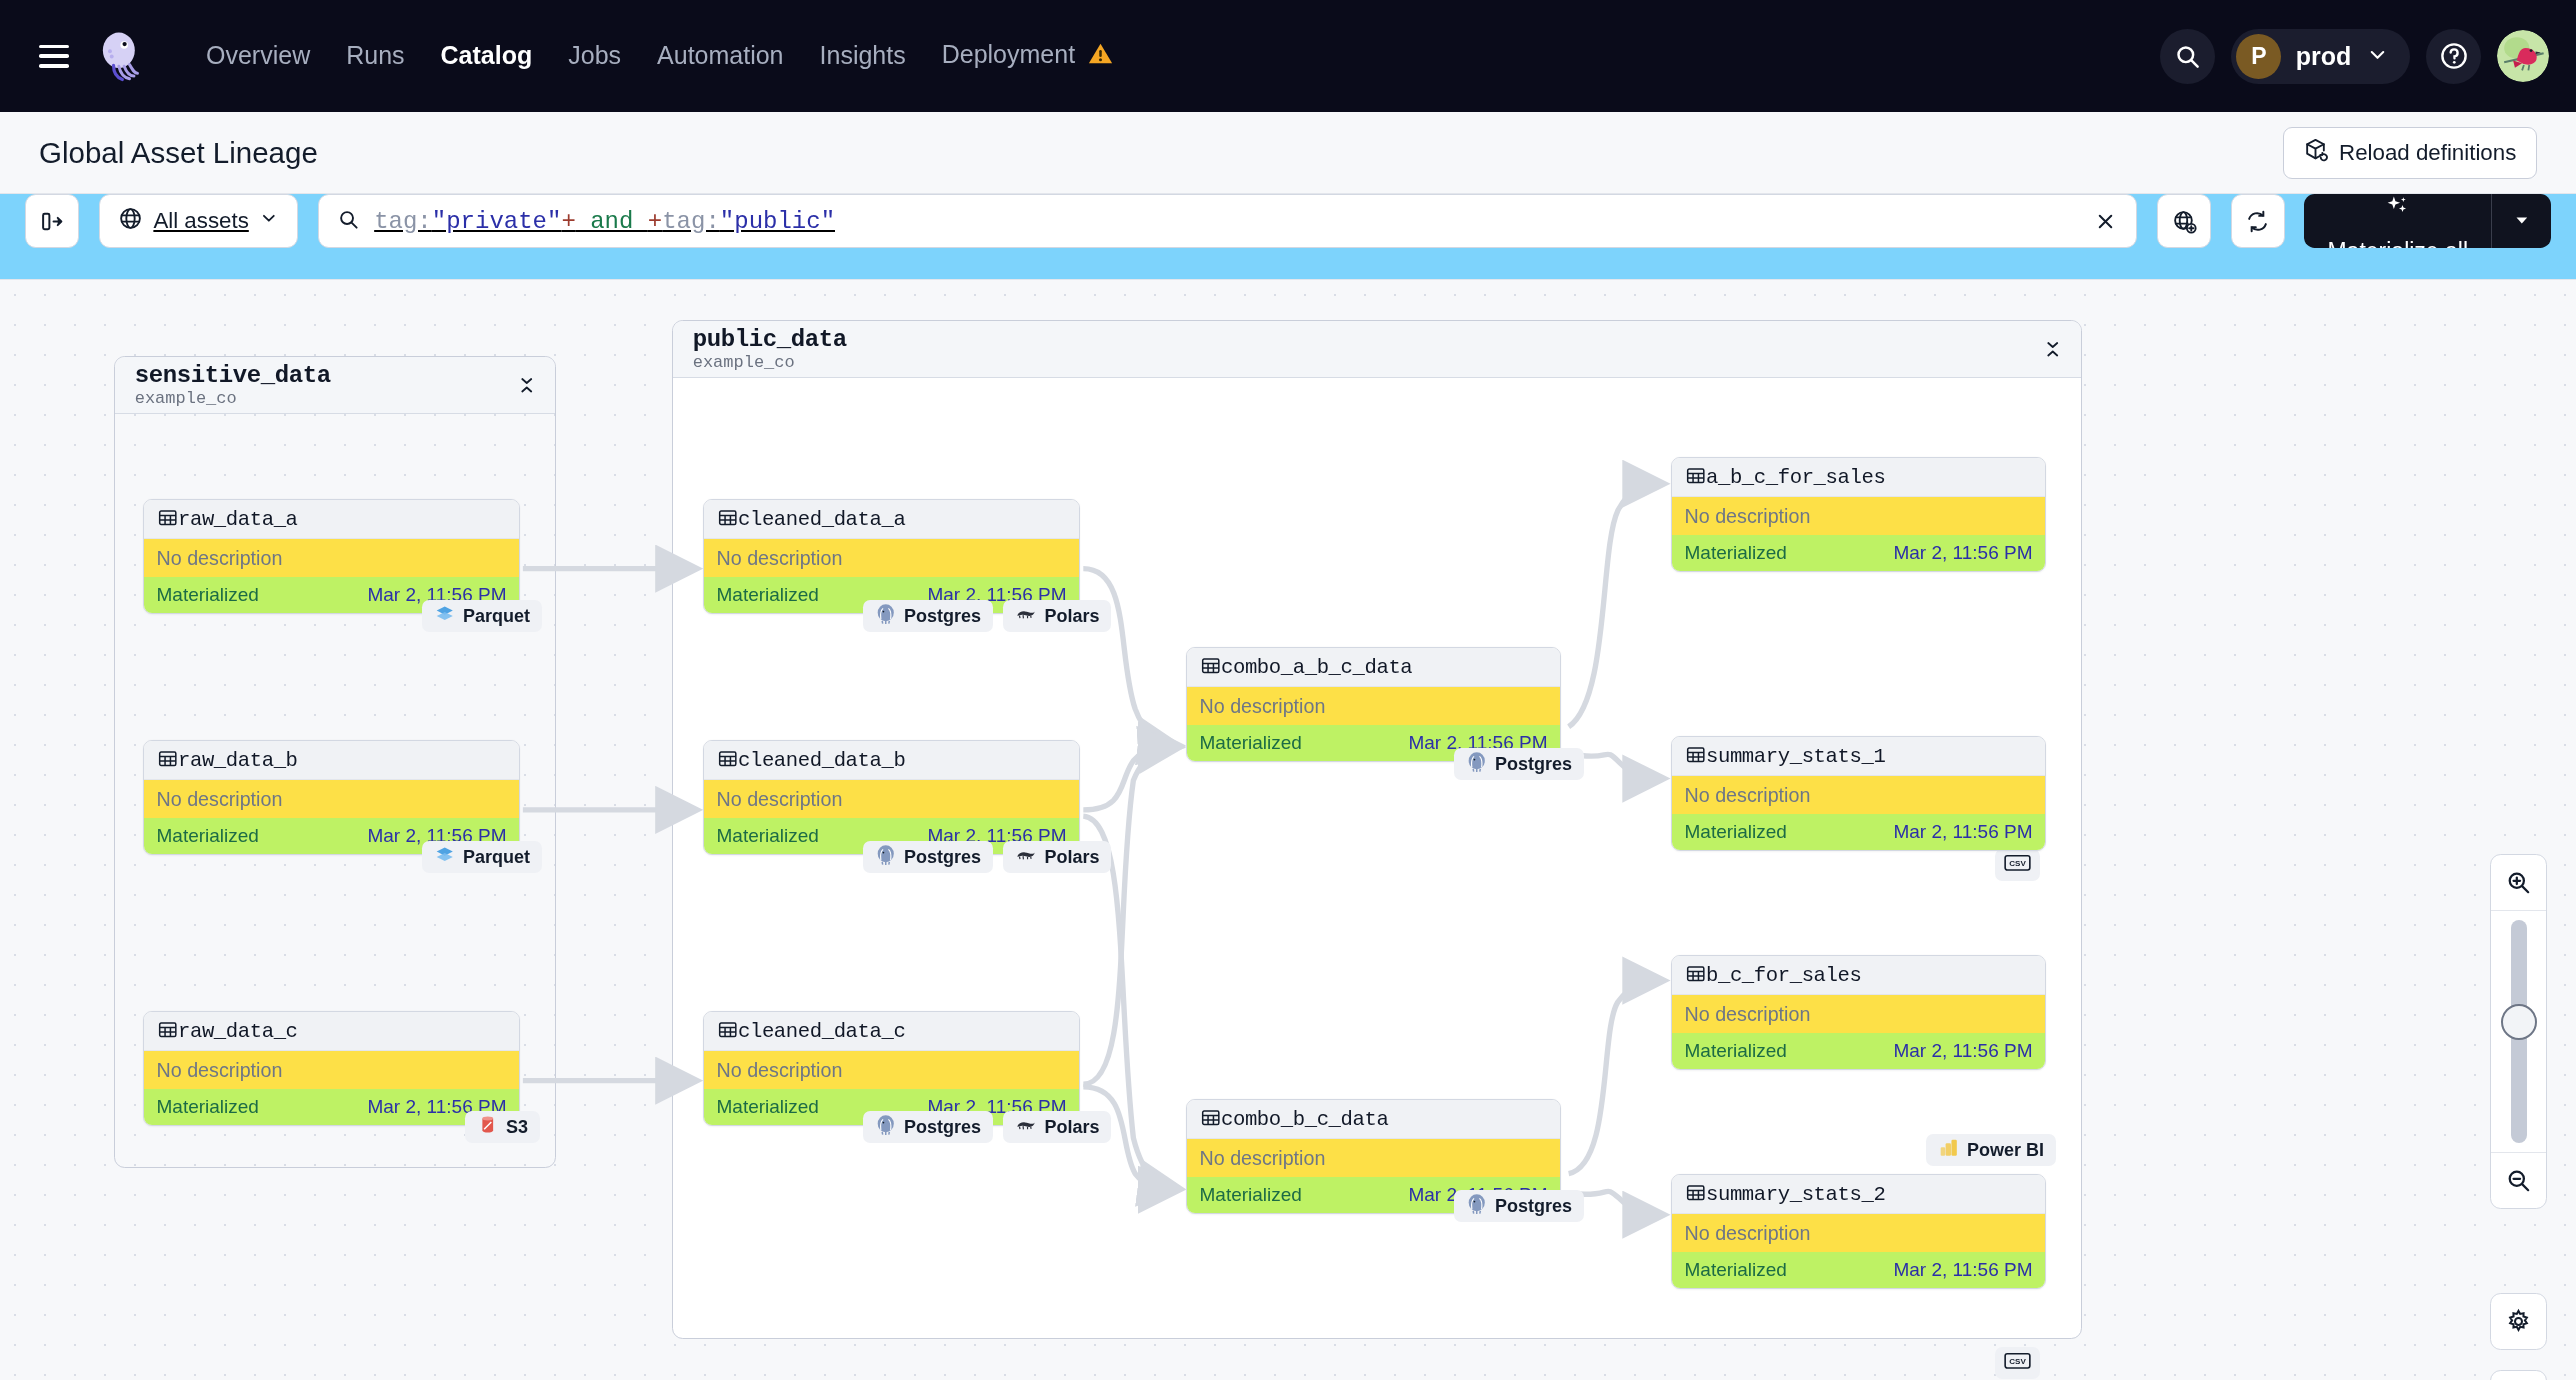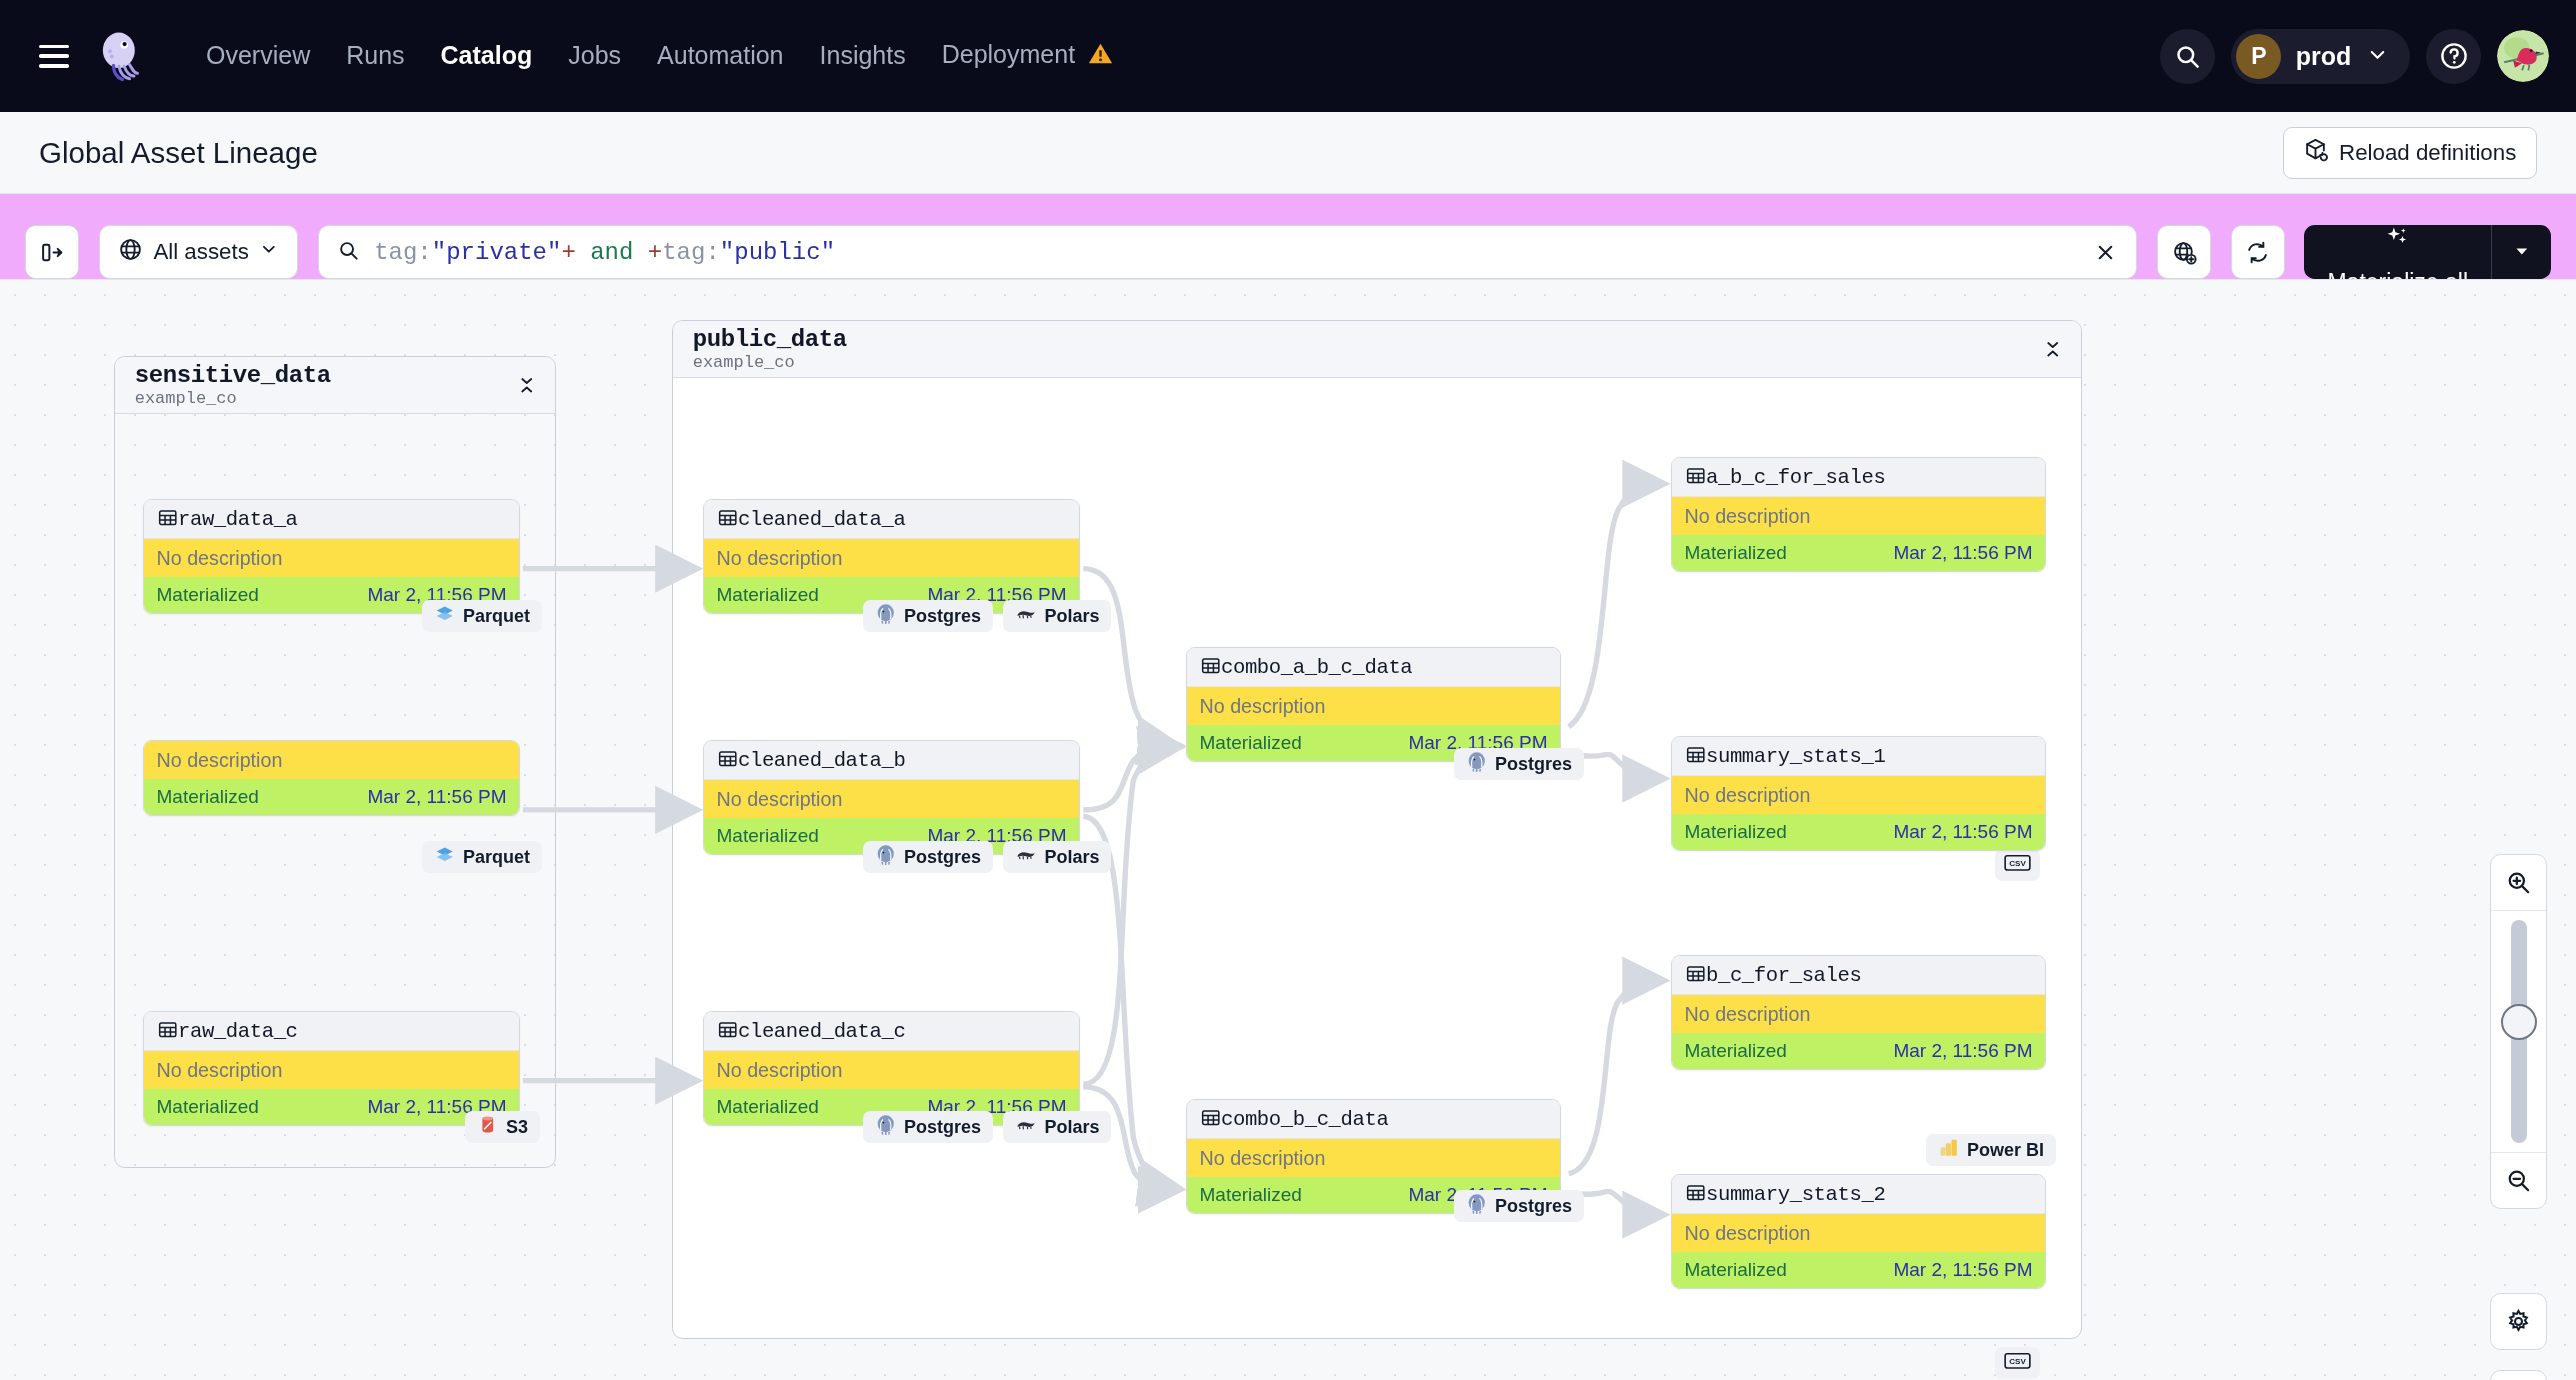--- a/index.html
+++ b/index.html
@@ -69,23 +69,24 @@
   .reload-btn {
     position:absolute; right: 39px; top:50%; transform:translateY(-50%);
     height: 52px; border:0.9px solid #C9CEDA; border-radius: 9px;
     background:#fff; display:flex; align-items:center; gap:10.7px;
     padding: 0 19.7px; font-size: 22.3px; color:#131C2B; cursor:pointer;
   }
 
   
   #toolbar {
     height: 86px; width:100%;
-    background:#f0abfc; border-bottom:0.9px solid #E3E6EC;
-    display:flex; align-items:flex-end; padding: 0 25px; gap: 19.7px;
+    background:#7dd3fc; border-bottom:0.9px solid #E3E6EC;
+    display:flex; align-items:flex-start; padding: 0 25px; gap: 19.7px;
     position:relative;
+    text-decoration:underline;
   }
   .tb-iconbtn {
     width:54px; height:54px; border:0.9px solid #D3D8E2; border-radius:10.7px;
     background:#fff; display:flex; align-items:center; justify-content:center; cursor:pointer;
     flex:0 0 auto;
   }
   .allassets {
     height:54px; border:0.9px solid #D3D8E2; border-radius:10.7px; background:#fff;
     display:flex; align-items:center; gap:10.7px; padding: 0 18px; cursor:pointer; flex:0 0 auto;
   }
@@ -446,20 +447,29 @@
         <svg width="21.5" height="21.5" viewBox="0 0 24 24">
             <path d="M12 4 L21 8.5 L12 13 L3 8.5 Z" fill="#4FA3E3"></path>
             <path d="M12 10 L21 14.5 L12 19 L3 14.5 Z" fill="#79BDF0" opacity=".9"></path>
           </svg>
       </span>
       <span>Parquet</span>
     </div>
   </div>
 
   <div class="node" style="left:143px; top:460px;">
+    <div class="node-head">
+      <span>
+        <svg width="21.5" height="21.5" viewBox="0 0 24 24" fill="none" stroke="#131C2B" stroke-width="1.7">
+            <rect x="3" y="4.5" width="18" height="15" rx="1.6"></rect>
+            <path d="M3 9.5 H21 M3 14.5 H21 M9 9.5 V19.5 M15 9.5 V19.5"></path>
+          </svg>
+      </span>
+      <span class="node-title mono">raw_data_b</span>
+    </div>
     <div class="node-desc">No description</div>
     <div class="node-status">
       <span class="st">Materialized</span>
       <span class="ts">Mar 2, 11:56 PM</span>
     </div>
   </div>
   <div class="taglist" style="left:422px; top:561px;">
     <div class="tagchip">
       <span>
         <svg width="21.5" height="21.5" viewBox="0 0 24 24">

